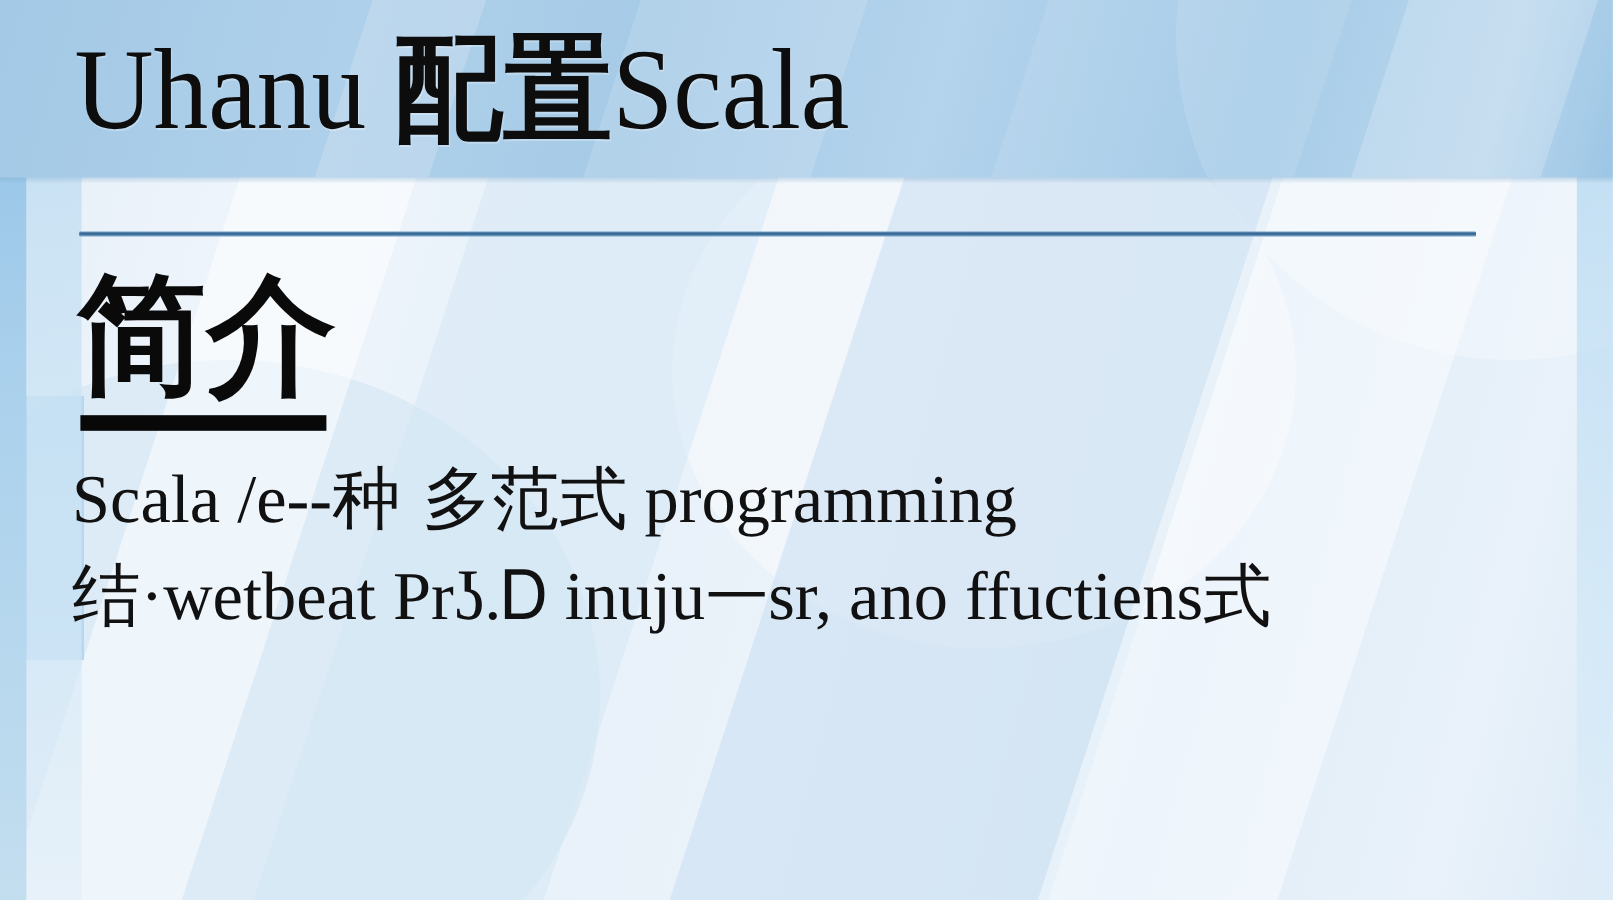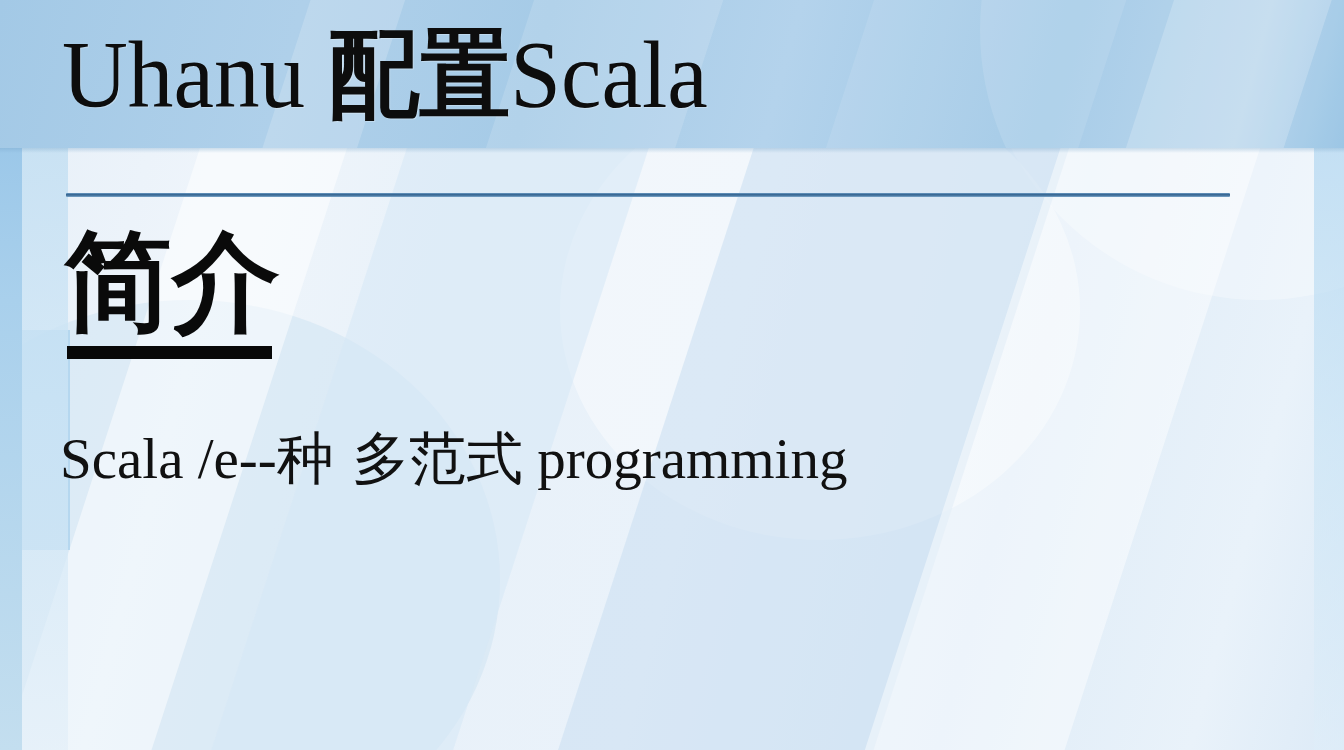--- a/index.html
+++ b/index.html
@@ -186,41 +186,41 @@
     height: 4px;
     background: linear-gradient(180deg, #6d9cc4 0%, #2f5f8c 45%, #7fa9cc 100%);
     border-radius: 1px;
   }
 
   
   .section-heading {
     position: absolute;
     left: 64px;
     top: 222px;
-    font-family: Liberation Sans, sans-serif;
+    font-family: Liberation Serif, serif;
     font-weight: 700;
     font-size: 108px;
     line-height: 120px;
     color: #0a0a0a;
     white-space: nowrap;
   }
   .section-underline {
     position: absolute;
     left: 67px;
     top: 346px;
     width: 205px;
     height: 13px;
     background: #080808;
   }
 
   
   .body-text {
     position: absolute;
     left: 60px;
-    top: 418px;
+    top: 376px;
     width: 1250px;
     font-size: 57px;
     line-height: 81px;
     color: #111111;
     font-family: "Liberation Serif", "DejaVu Serif", serif;
     white-space: nowrap;
   }
   .body-line { display: block; white-space: nowrap; }
   .body-line .cjk {
     font-family: "DejaVu Serif", "Liberation Serif", serif;
@@ -259,16 +259,17 @@
 
   <div class="divider"></div>
 
   <div class="section-heading">简介</div>
   <div class="section-underline"></div>
 
   <div class="body-text">
     <span class="body-line"><span>Scala /e--</span><span class="cjk">种 多范式</span><span> programming</span></span>
 
 
+    <span class="body-line"><span class="cjk">结</span><span>·wetbeat Prʖ.Ꭰ inujuᅳsr, ano ffuctiens</span><span class="cjk">式</span></span>
 
   </div>
 
 </div>
 
 </body></html>

